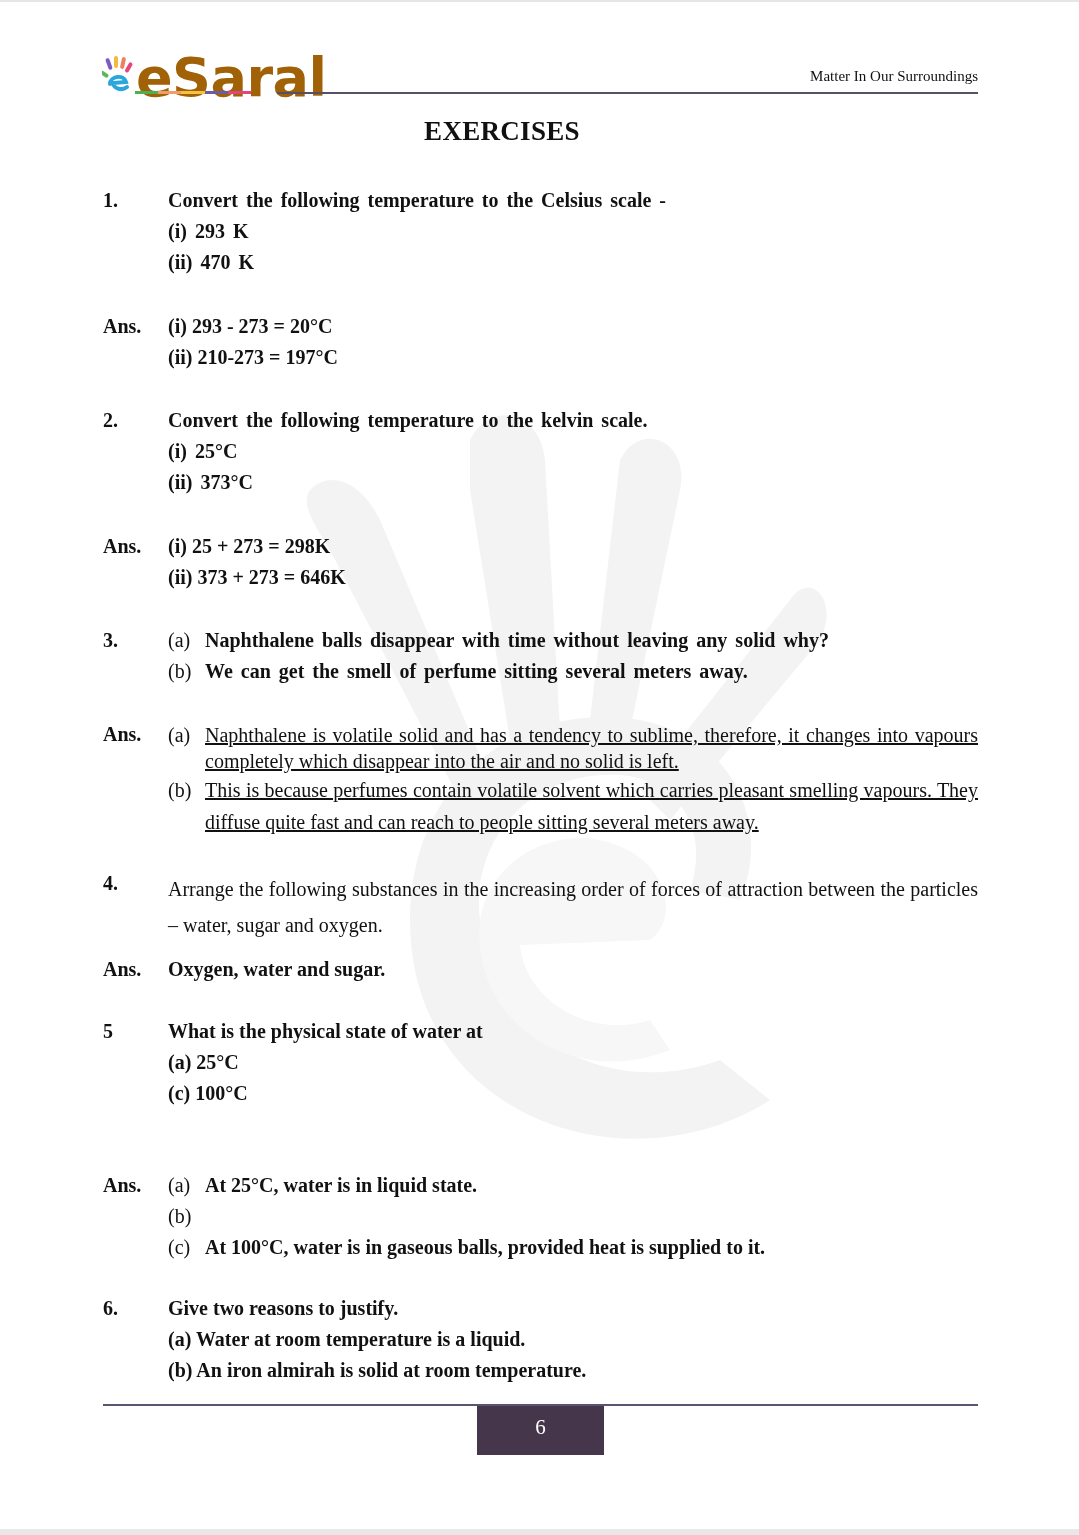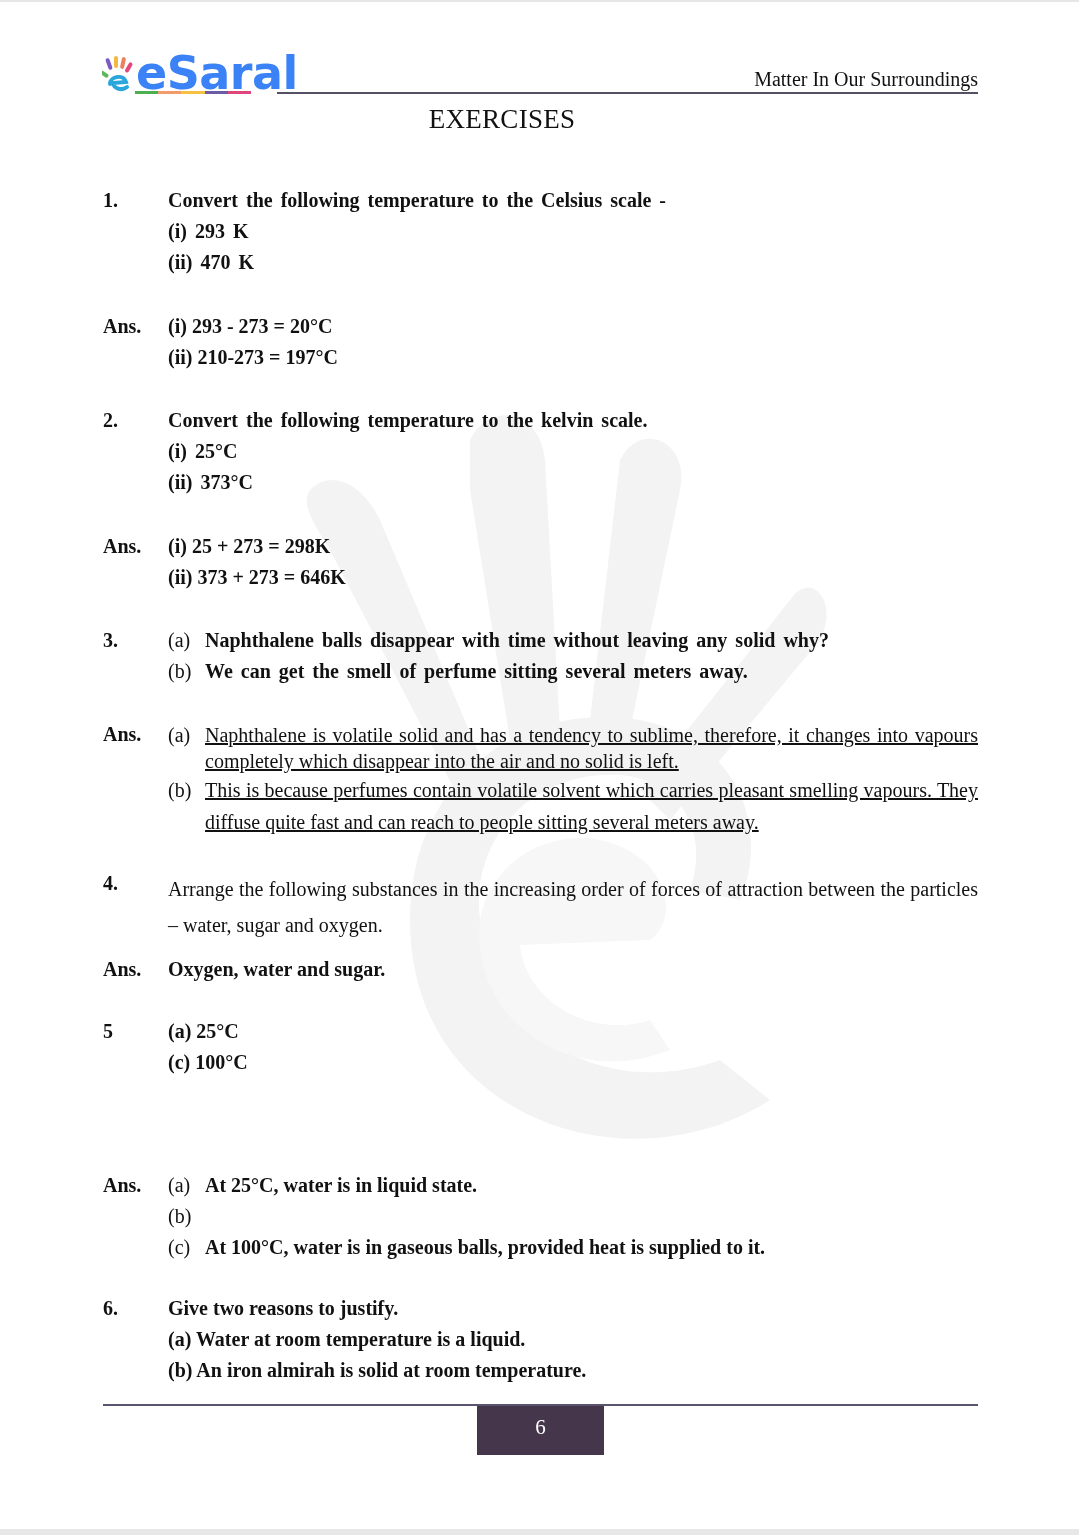--- a/index.html
+++ b/index.html
@@ -5,28 +5,28 @@
   html, body { margin: 0; padding: 0; }
   body {
     width: 1079px; height: 1535px; background: #ffffff; position: relative; overflow: hidden;
     font-family: "Liberation Serif", "DejaVu Serif", serif; color: #111;
   }
   .topstrip { position: absolute; left: 0; top: 0; width: 1079px; height: 2px; background: #e6e6e6; }
   .bottomstrip { position: absolute; left: 0; top: 1529px; width: 1079px; height: 6px; background: #e8e8e8; }
   .watermark { position: absolute; left: 290px; top: 400px; width: 540px; height: 760px; }
   .logo { position: absolute; left: 102px; top: 50px; width: 150px; height: 46px; }
   .logo-text {
-    position: absolute; left: 34px; top: -4px; font-family: "DejaVu Sans", sans-serif; font-size: 46px;
-    font-weight: bold; color: #3b82f6; letter-spacing: -0.5px;
+    position: absolute; left: 34px; top: -4px; font-family: "DejaVu Sans", sans-serif; font-size: 54px;
+    font-weight: bold; color: #a16207; letter-spacing: -0.5px;
   }
   .logo-bar { position: absolute; left: 33px; top: 41px; height: 3px; width: 116px; display: flex; }
   .logo-bar span { flex: 1; height: 3px; }
-  .header-title { position: absolute; right: 101px; top: 68px; font-size: 20px; color: #111; }
+  .header-title { position: absolute; right: 101px; top: 68px; font-size: 15px; color: #111; }
   .header-line { position: absolute; left: 277px; top: 92px; width: 701px; height: 2px; background: #565066; }
-  .page-title { position: absolute; left: 0; width: 1004px; top: 104px; text-align: center; font-weight: normal; font-size: 27px; letter-spacing: 0.3px; }
+  .page-title { position: absolute; left: 0; width: 1004px; top: 116px; text-align: center; font-weight: bold; font-size: 27px; letter-spacing: 0.3px; }
   .blk { position: absolute; left: 103px; width: 876px; font-size: 20px; line-height: 31px; }
   .num { position: absolute; left: 0; top: 0; font-weight: bold; }
   .body { position: absolute; left: 65px; width: 810px; }
   .line { white-space: nowrap; font-weight: bold; }
   .spaced { word-spacing: 3px; }
   .hang { display: flex; }
   .hang .lab { width: 37px; flex: none; }
   .hang .txt { flex: 1; text-align: justify; line-height: 26px; padding-top: 3px; text-decoration: underline; }
   .footer-line { position: absolute; left: 103px; top: 1404px; width: 875px; height: 2px; background: #5a5470; }
   .page-box {
@@ -138,20 +138,21 @@
   <div class="body" style="text-align:justify;line-height:36px;padding-top:3px">Arrange the following substances in the increasing order of forces of attraction between the particles – water, sugar and oxygen.</div>
 </div>
 <div class="blk" style="top:954px">
   <span class="num">Ans.</span>
   <div class="body line">Oxygen, water and sugar.</div>
 </div>
 
 <div class="blk" style="top:1016px">
   <span class="num">5</span>
   <div class="body">
+    <div class="line">What is the physical state of water at</div>
     <div class="line">(a) 25°C</div>
     <div class="line">(c) 100°C</div>
   </div>
 </div>
 <div class="blk" style="top:1170px">
   <span class="num">Ans.</span>
   <div class="body">
     <div class="hang" style="line-height:31px">
       <span class="lab">(a)</span>
       <span class="line">At 25°C, water is in liquid state.</span>

